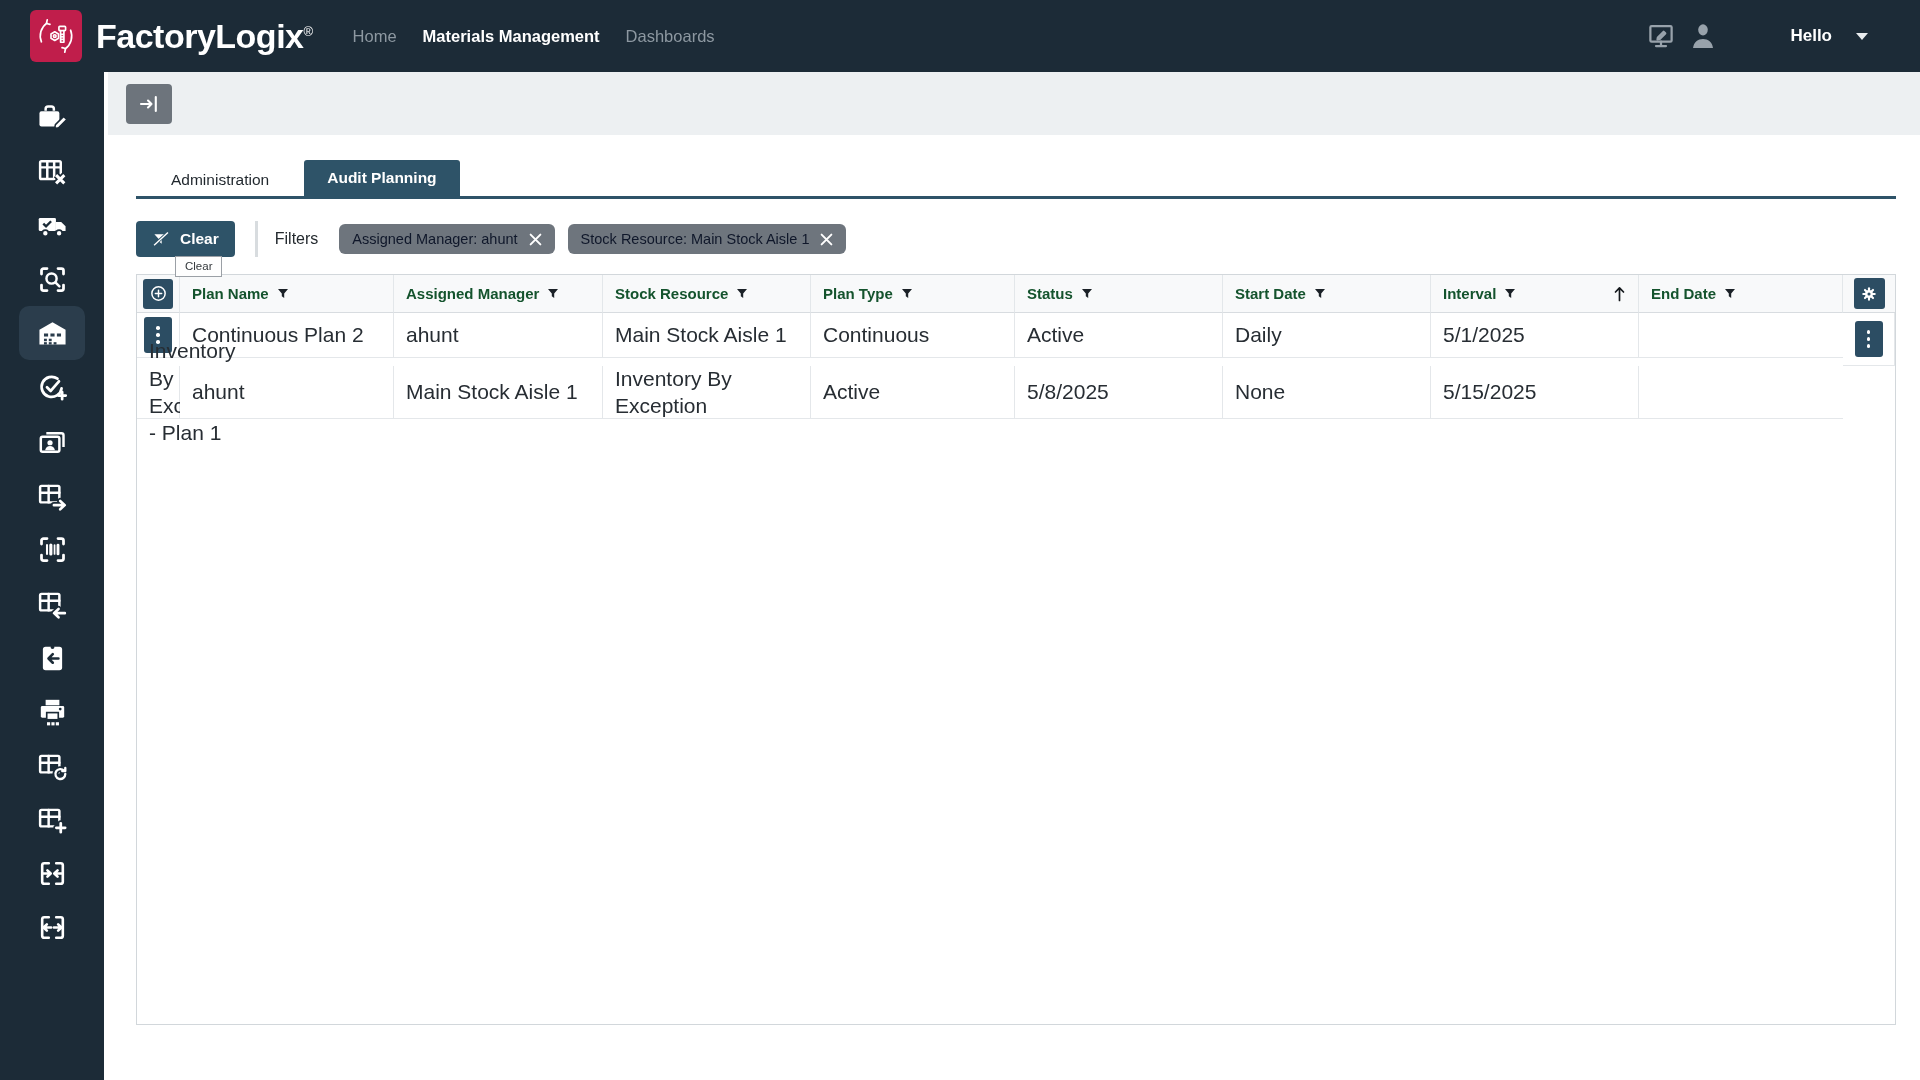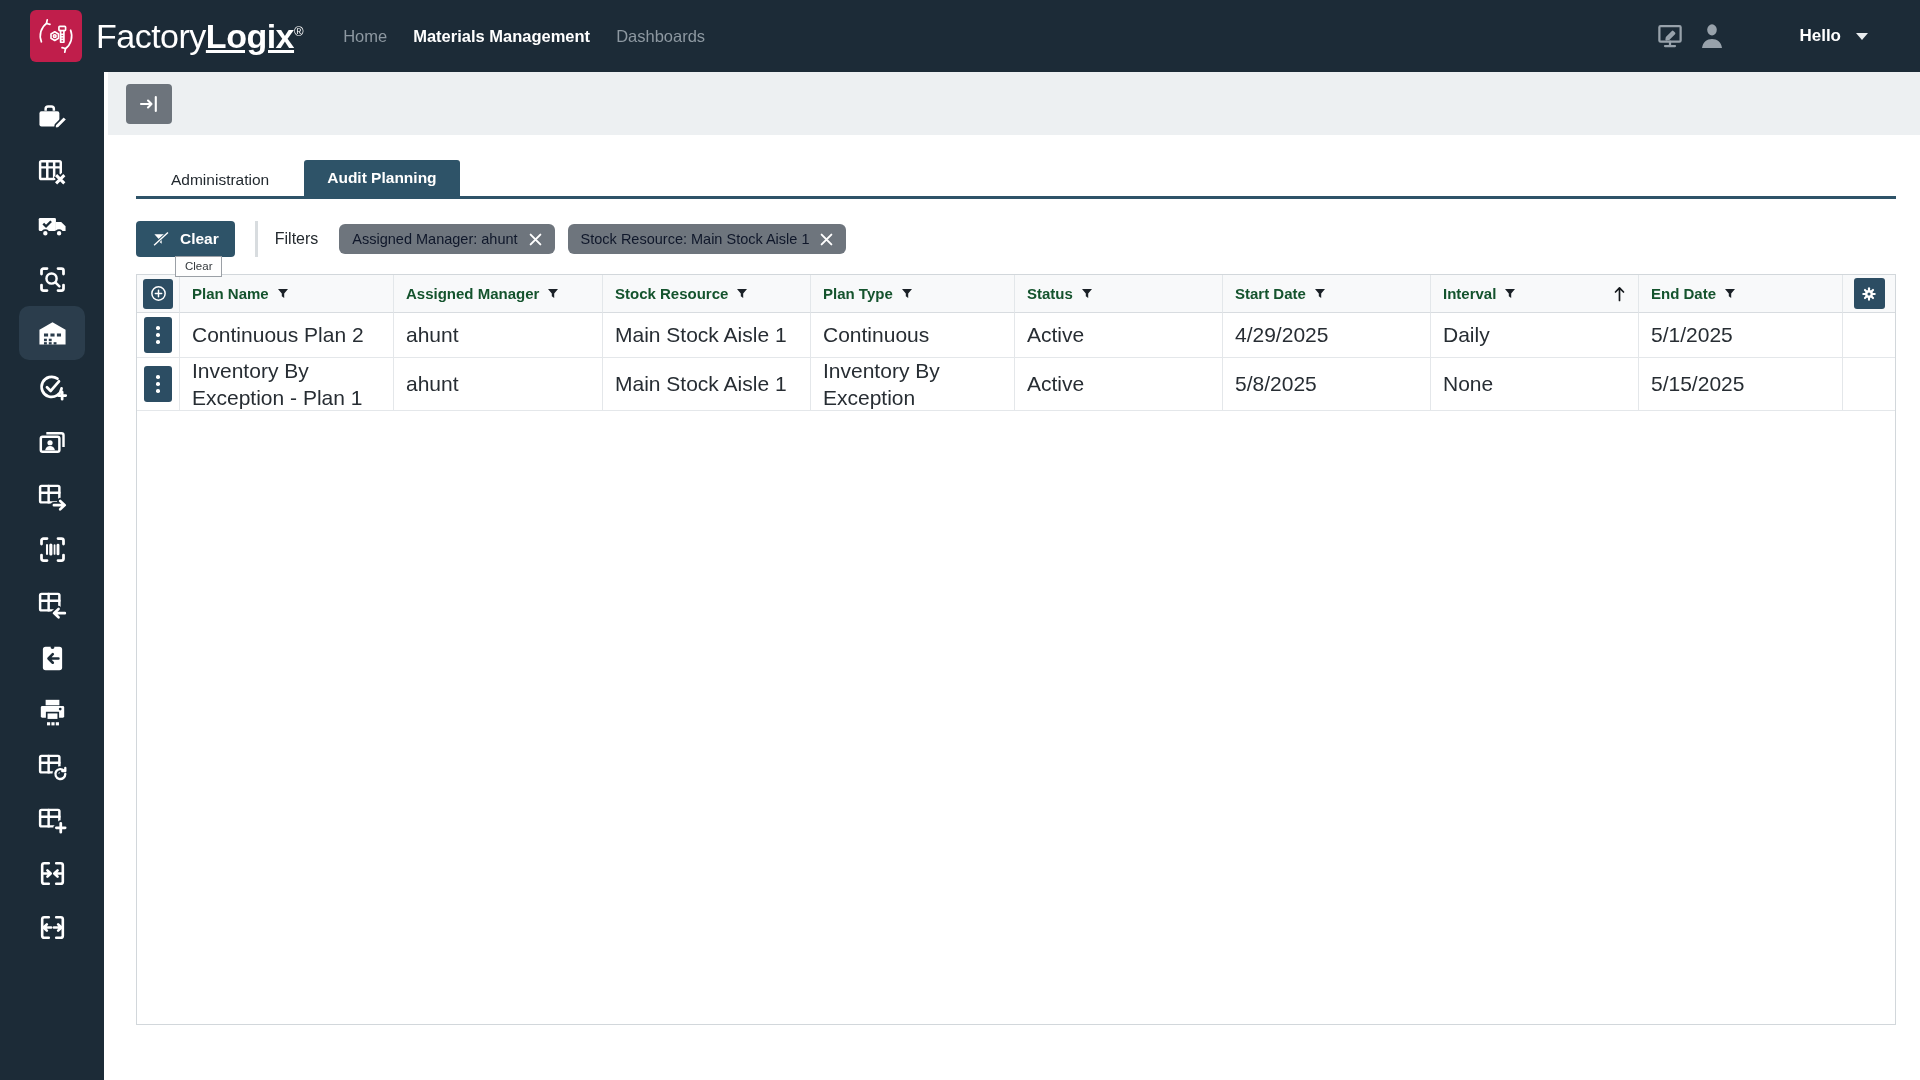--- a/index.html
+++ b/index.html
@@ -5,29 +5,29 @@
   * { margin:0; padding:0; box-sizing:border-box; }
   html,body { width:1920px; height:1080px; overflow:hidden; background:#fff;
               font-family:"Liberation Sans", sans-serif; }
 
   
   .topbar { position:absolute; left:0; top:0; width:1920px; height:72px;
             background:#1c2b37; display:flex; align-items:center; z-index:10; }
   .logo-sq { width:52px; height:52px; border-radius:6px; background:#c01e4b;
              margin-left:30px; display:flex; align-items:center; justify-content:center; }
   .brand { margin-left:14px; color:#fff; font-size:34px; letter-spacing:-0.5px; white-space:nowrap; }
-  .brand .thin { font-weight:400; }
-  .brand .bold { font-weight:700;text-decoration:underline; }
+  .brand .thin { font-weight:700; }
+  .brand .bold { font-weight:700; }
   .brand .reg  { font-size:13px; vertical-align:super; font-weight:400; }
   .topnav { display:flex; align-items:center; gap:26px; margin-left:40px; }
   .topnav .nav-link { font-size:16.5px; color:#8d98a1; cursor:pointer; white-space:nowrap; }
   .topnav .nav-link.active { color:#ffffff; font-weight:700; }
   .top-right { margin-left:auto; display:flex; align-items:center; }
   .tb-icon { width:34px; height:34px; display:flex; align-items:center; justify-content:center; margin-right:8px; cursor:pointer; }
-  .hello { display:flex; align-items:center; gap:15px; margin-left:62px; margin-right:52px;
+  .hello { display:flex; align-items:center; gap:24px; margin-left:62px; margin-right:52px;
            color:#fff; font-size:17px; font-weight:700; cursor:pointer; }
   .caret { width:0; height:0; border-left:6px solid transparent; border-right:6px solid transparent;
            border-top:7px solid #e8ecee; }
 
   
   .sidebar { position:absolute; left:0; top:72px; width:104px; height:1008px;
              background:#1c2b37; padding-top:18px; }
   .s-item { width:66px; height:54px; margin:0 auto; border-radius:10px;
             display:flex; align-items:center; justify-content:center; cursor:pointer; }
   .s-item.active { background:#2b3d4c; }
@@ -443,23 +443,20 @@
       <div class="td r1">
           <span>Main Stock Aisle 1</span>
         </div>
       <div class="td r1">
           <span>Continuous</span>
         </div>
       <div class="td r1">
           <span>Active</span>
         </div>
       <div class="td r1">
-          <span>4/29/2025</span>
-        </div>
-      <div class="td r1">
           <span>Daily</span>
         </div>
       <div class="td r1">
           <span>5/1/2025</span>
         </div>
       <div class="td r1 last"></div>
 
       <div class="td r2 center">
         <button class="sq-btn dots-btn">
           <span class="dot"></span>

